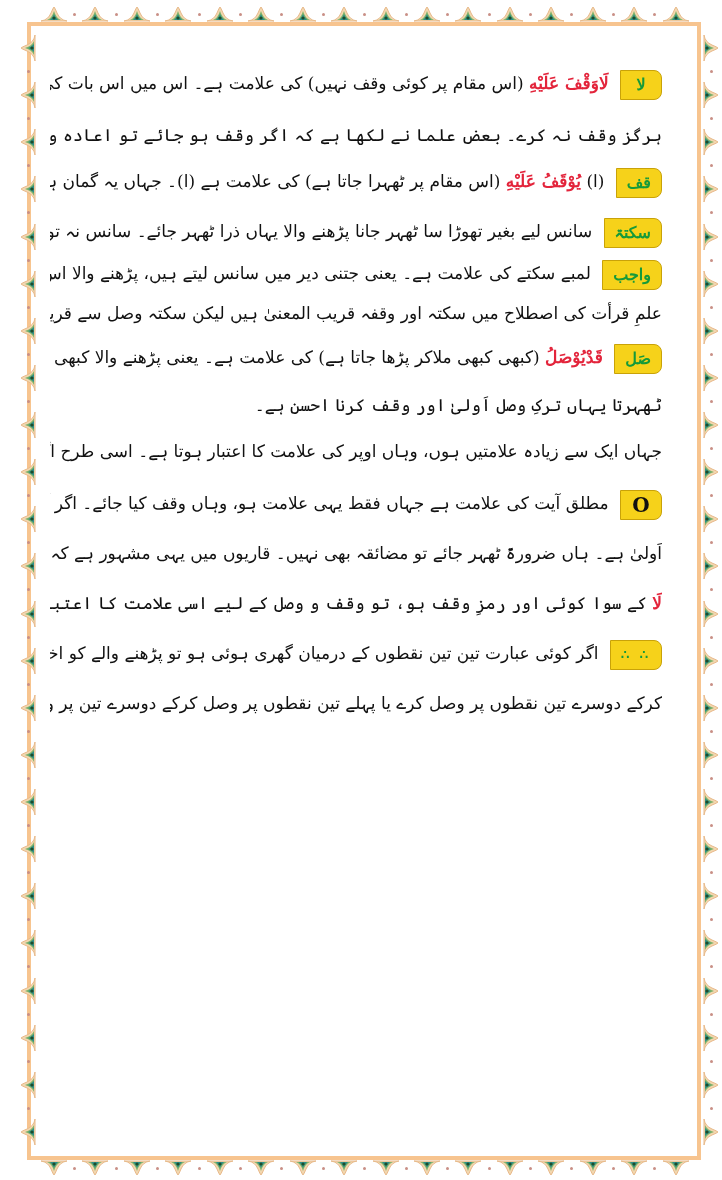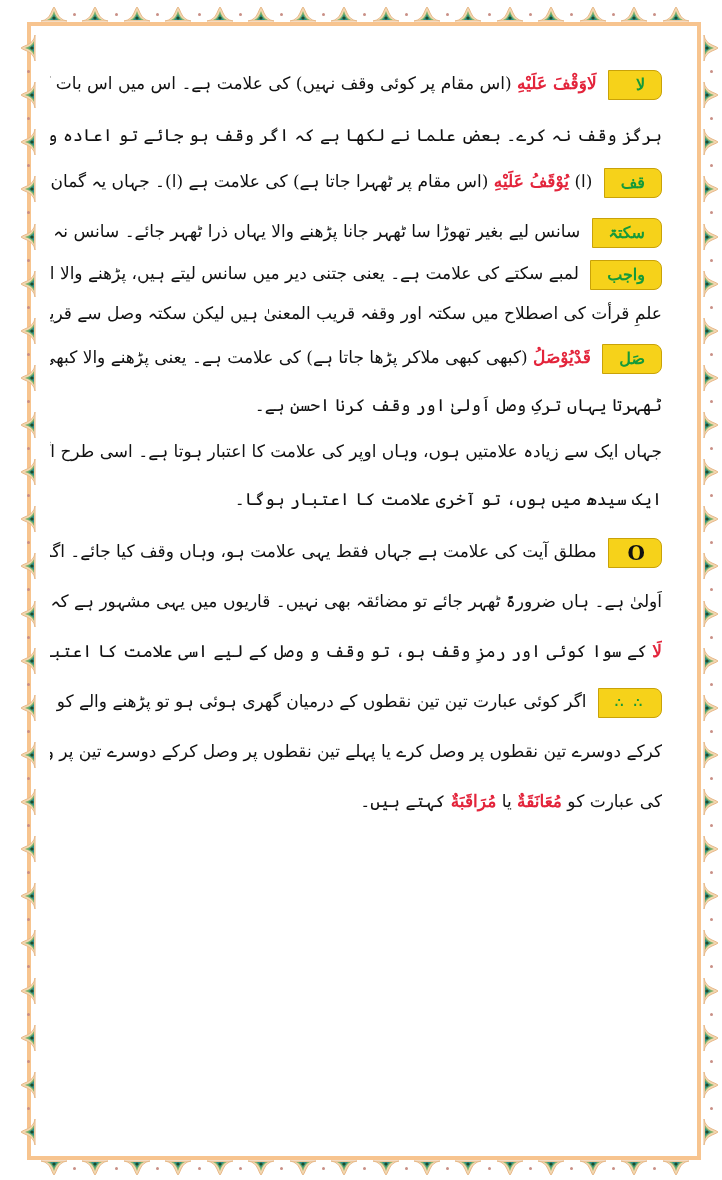--- a/index.html
+++ b/index.html
@@ -27,22 +27,22 @@
   .para { position:relative; margin:0; }
   .line {
     display:block; font-size:17px; line-height:38px; white-space:nowrap;
     overflow:hidden;
   }
   .badge {
     display:inline-block; vertical-align:middle;
     background:#f6d21a; border:1.5px solid #c9a208;
     border-radius:0 8px 8px 0;
     color:#159a3a; font-weight:bold; font-size:16px;
-    padding:2px 16px; margin-left:6px; line-height:24px;
-    min-width:20px; text-align:right;
+    padding:2px 10px; margin-left:6px; line-height:24px;
+    min-width:20px; text-align:center;
   }
   .badge.ring { color:#111; font-size:20px; }
   .badge.dots { font-size:13px; letter-spacing:3px; }
   .red { color:#e3243b; font-weight:bold; }
 </style>
 </head>
 <body>
 
 <div class="frame"></div>
 
@@ -654,21 +654,20 @@
       <span class="badge">صَل</span>
       <span class="red">قَدْيُوْصَلُ</span>
       <span>(کبھی کبھی ملاکر پڑھا جاتا ہے) کی علامت ہے۔ یعنی پڑھنے والا کبھی اس جگہ ٹھہر جاتا ہے کبھی نہیں</span>
     </span>
     <span class="line" style="margin-top:10px;">ٹھہرتا یہاں ترکِ وصل اَولیٰ اور وقف کرنا احسن ہے۔</span>
   </div>
 
 
   <div class="para" style="margin-top:8px;">
     <span class="line">جہاں ایک سے زیادہ علامتیں ہوں، وہاں اوپر کی علامت کا اعتبار ہوتا ہے۔ اسی طرح اگر ایک سے زیادہ علامتیں</span>
-    <span class="line" style="margin-top:10px;">ایک سیدھ میں ہوں، تو آخری علامت کا اعتبار ہوگا۔</span>
   </div>
 
   <div class="para" style="margin-top:14px;">
     <span class="line">
       <span class="badge ring">O</span>
       <span>مطلق آیت کی علامت ہے جہاں فقط یہی علامت ہو، وہاں وقف کیا جائے۔ اگر آیت پر </span>
     </span>
     <span class="line" style="margin-top:12px;">
       <span>اَولیٰ ہے۔ ہاں ضرورۃً ٹھہر جائے تو مضائقہ بھی نہیں۔ قاریوں میں یہی مشہور ہے کہ نہ ٹھہرا جائے۔ اگر آیت پر</span>
     </span>
@@ -678,18 +677,15 @@
   </div>
 
   <div class="para" style="margin-top:12px;">
     <span class="line">
       <span class="badge dots">∴ ∴</span>
       <span>اگر کوئی عبارت تین تین نقطوں کے درمیان گھری ہوئی ہو تو پڑھنے والے کو اختیار ہے کہ پہلے تین نقطوں پر وقف</span>
     </span>
     <span class="line" style="margin-top:12px;">
       <span>کرکے دوسرے تین نقطوں پر وصل کرے یا پہلے تین نقطوں پر وصل کرکے دوسرے تین پر وقف کرے۔ اس قسم</span>
     </span>
-    <span class="line" style="margin-top:12px;">
-      <span>کی عبارت کو </span><span class="red">مُعَانَقَةٌ</span><span> یا </span><span class="red">مُرَاقَبَةٌ</span><span> کہتے ہیں۔</span>
-    </span>
   </div>
 
 </div>
 
 </body></html>

